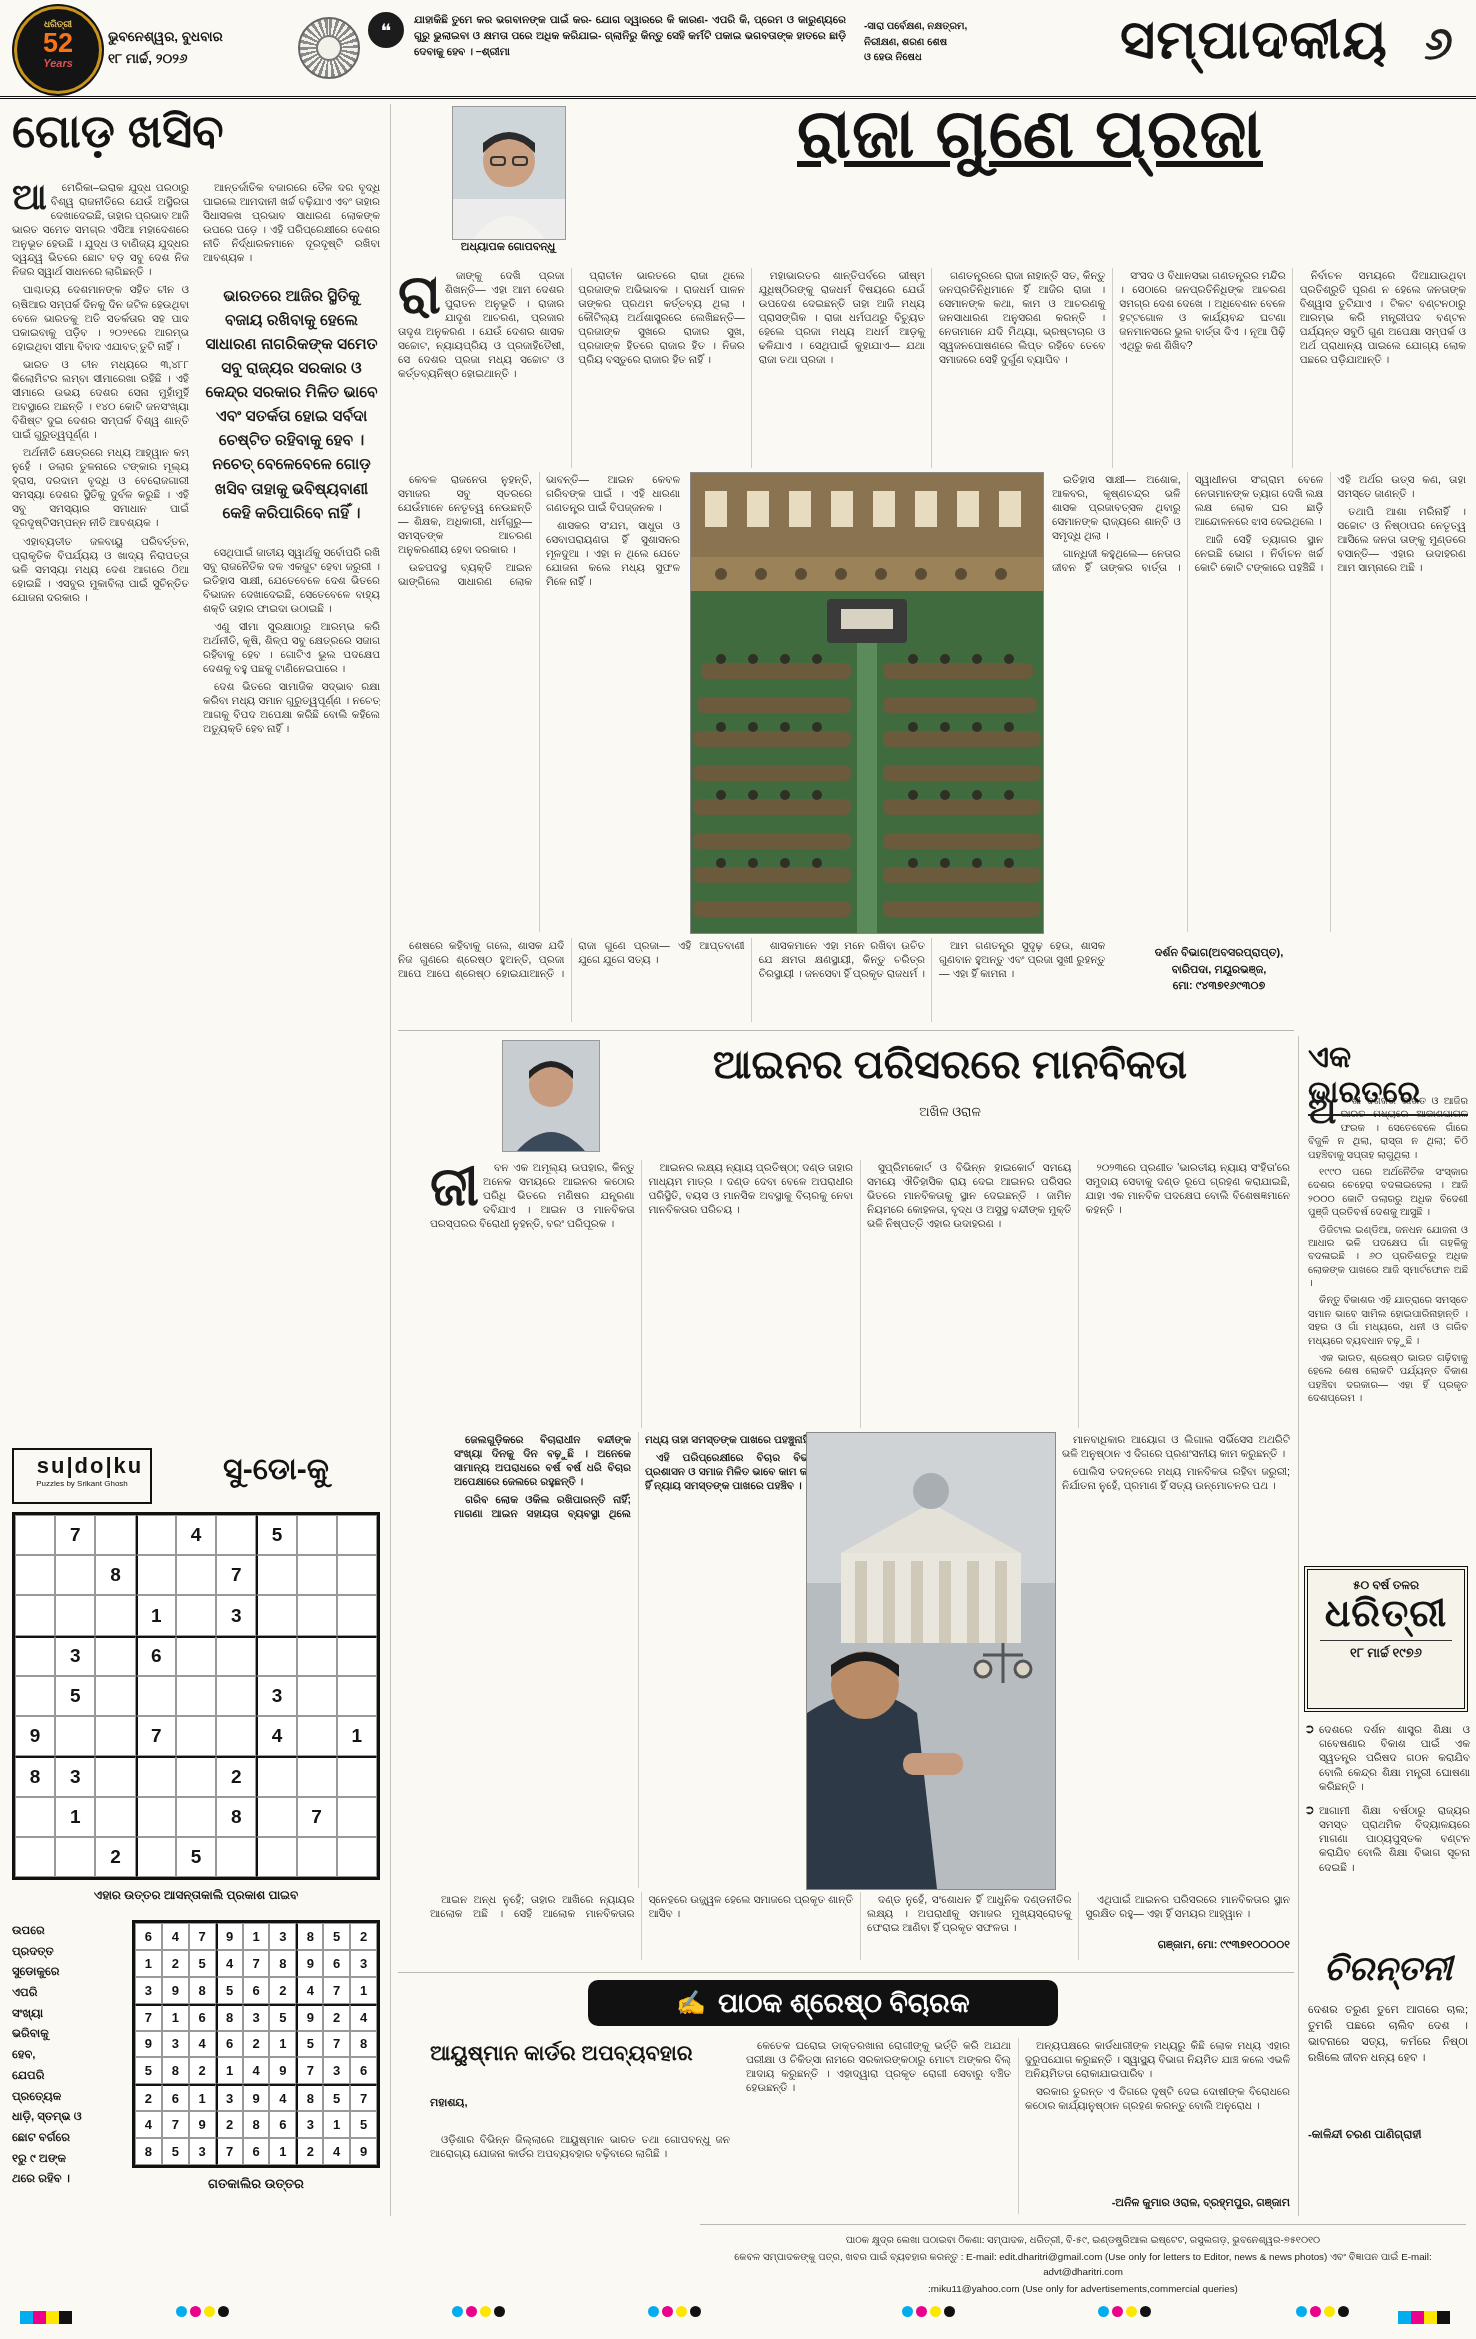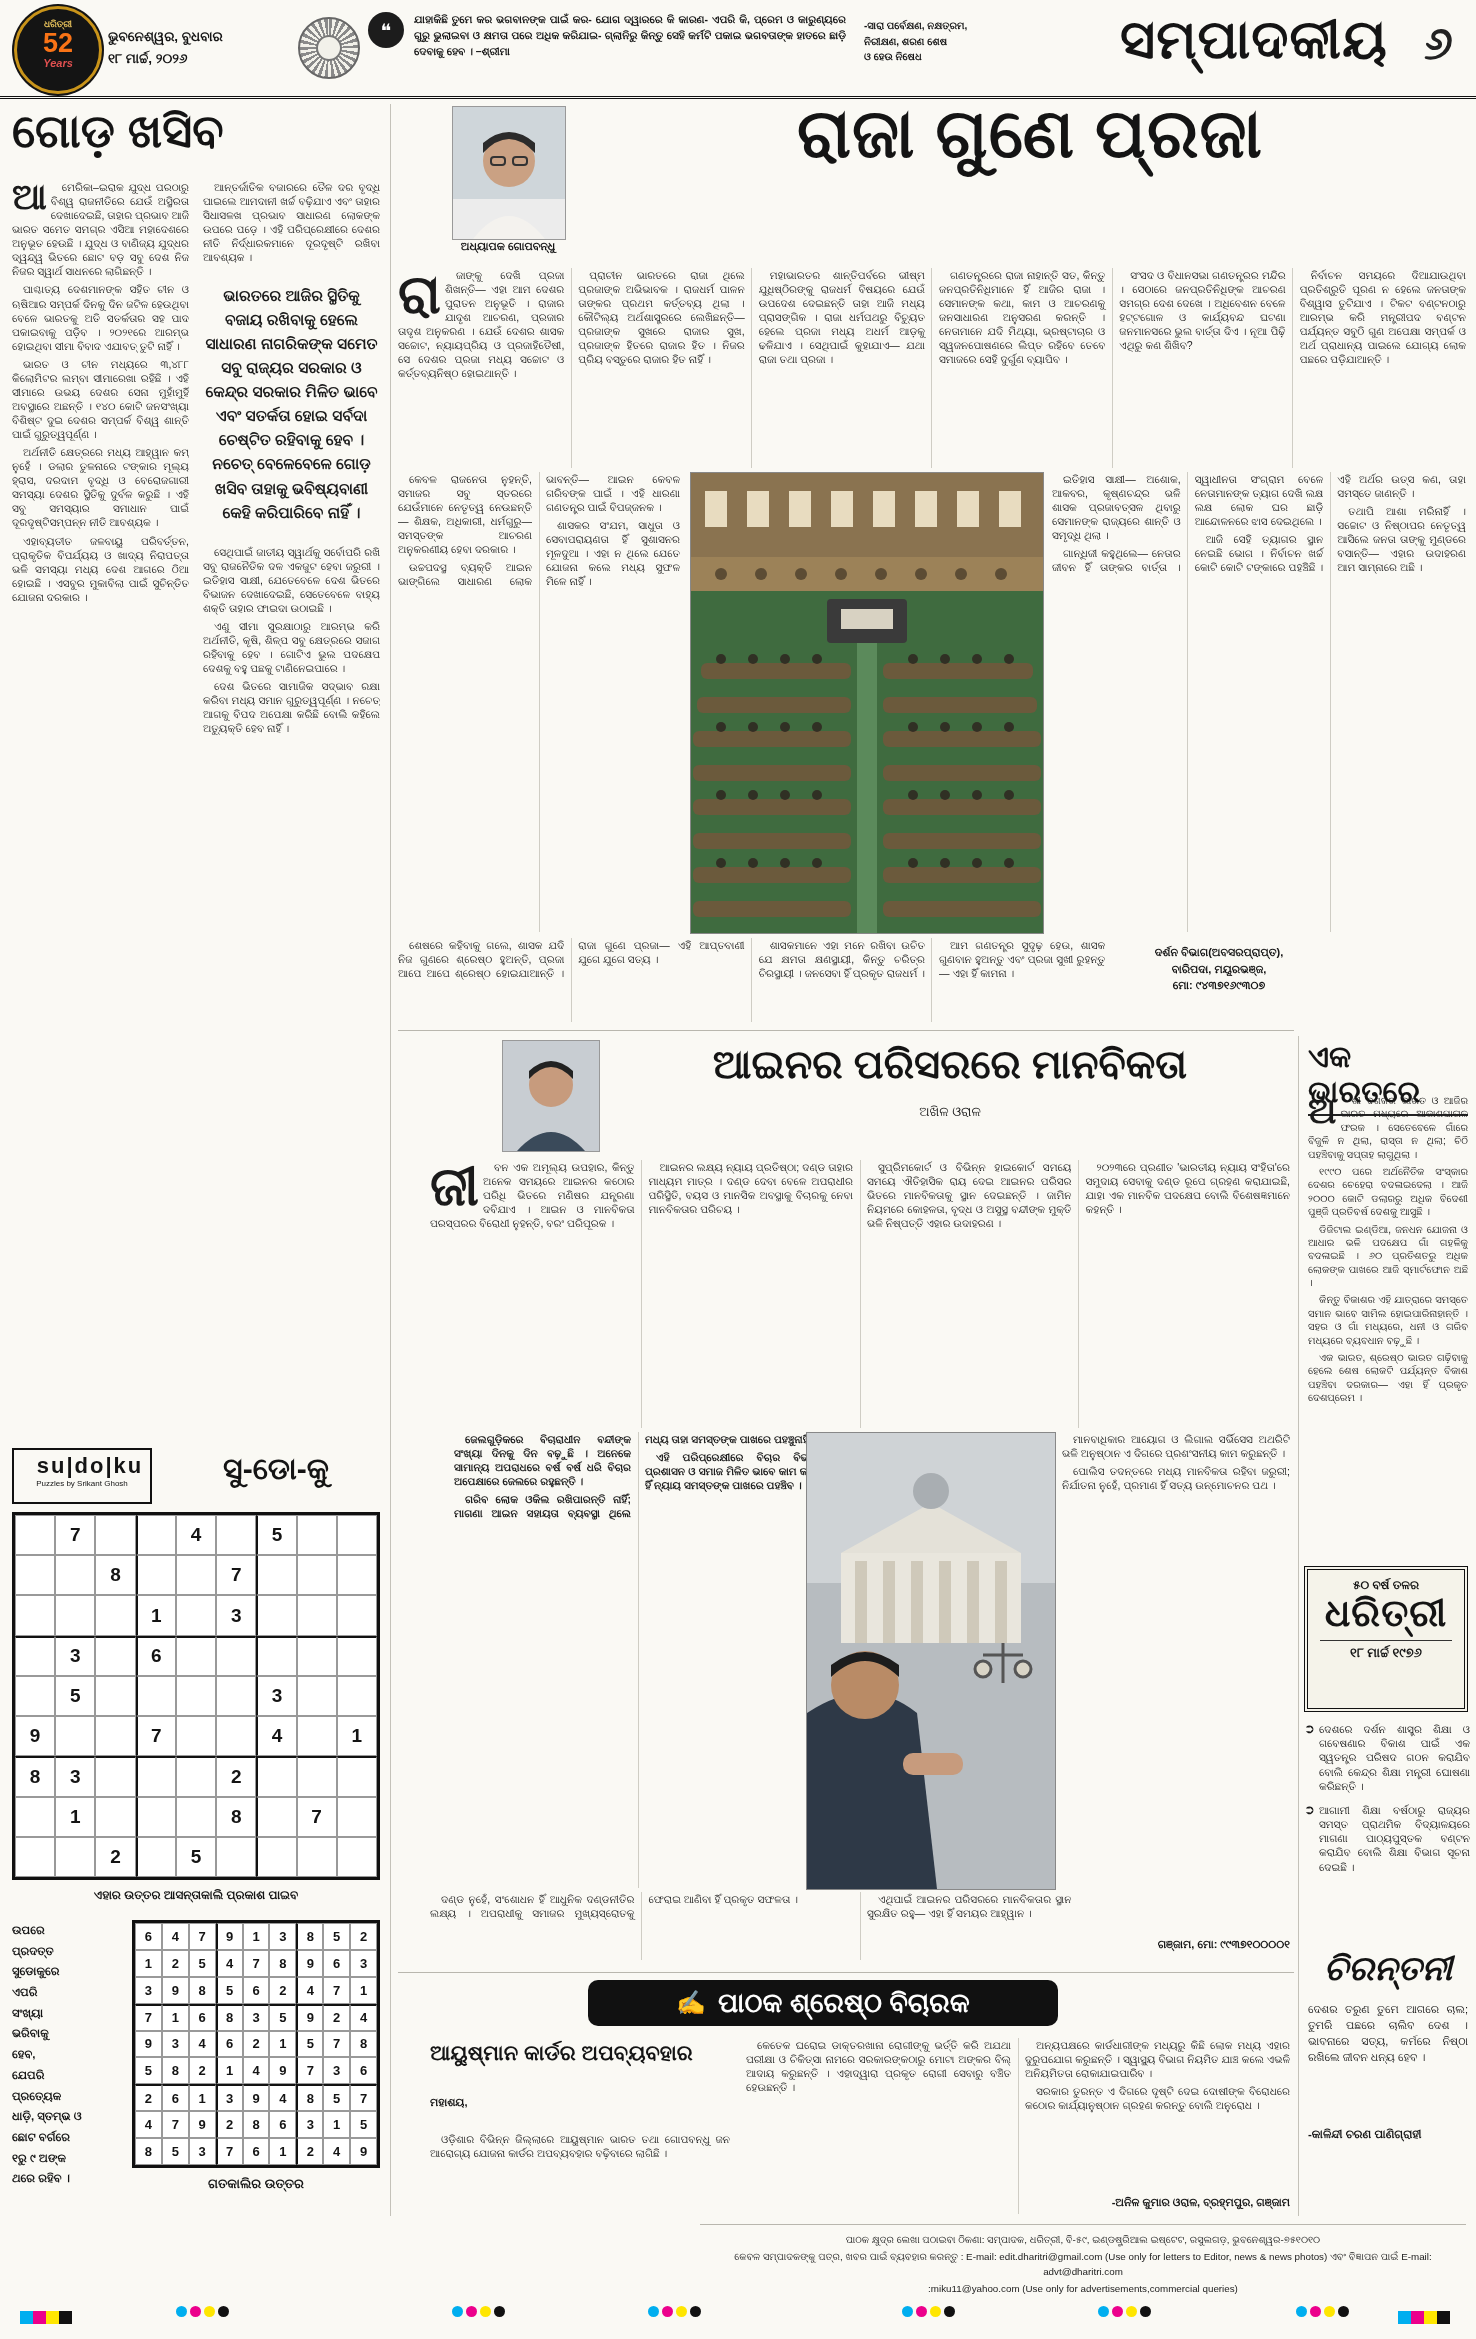--- a/index.html
+++ b/index.html
@@ -33,21 +33,21 @@
   .vrule{width:1px;background:#c4c2b9;}
   .hrule{height:1px;background:#b9b7ae;}
   
   .la-head{left:12px;top:104px;width:368px;font-size:46px;font-weight:800;}
   .la-body{left:12px;top:180px;width:368px;height:1250px;display:flex;gap:14px;}
   .la-col{flex:1;overflow:hidden;}
   .pullquote{font-size:15.5px;font-weight:800;text-align:center;line-height:1.55;padding:14px 2px;margin:6px 0;}
   
   .ma-photo{left:452px;top:106px;width:112px;height:132px;border:1px solid #999;}
   .ma-cap{left:452px;top:240px;width:112px;font-size:11px;font-weight:bold;text-align:center;}
-  .ma-head{left:590px;top:94px;width:880px;font-size:68px;font-weight:800;text-align:center;letter-spacing:1px;}
+  .ma-head{left:590px;top:94px;width:880px;font-size:68px;font-weight:800;text-align:center;letter-spacing:1px;text-decoration:underline;}
   .ma-top{left:398px;top:268px;width:1068px;height:200px;}
   .ma-left{left:398px;top:472px;width:282px;height:460px;}
   .ma-mid{left:690px;top:472px;width:352px;height:460px;border:1px solid #888;}
   .ma-right{left:1052px;top:472px;width:414px;height:460px;}
   .ma-bottom{left:398px;top:938px;width:1068px;height:84px;}
   .ma-sign{left:1124px;top:944px;width:190px;background:#faf9f4;font-size:11px;font-weight:bold;text-align:center;line-height:1.5;}
   
   .law-photo{left:502px;top:1040px;width:96px;height:110px;border:1px solid #999;}
   .law-head{left:612px;top:1042px;width:676px;font-size:40px;font-weight:800;text-align:center;}
   .law-byline{left:612px;top:1104px;width:676px;font-size:13px;font-weight:normal;text-align:center;}
@@ -326,20 +326,21 @@
       <path d="M24 244 Q58 212 92 244 L92 232 Q58 206 24 232 Z" fill="#1d1d1d"></path>
       <rect x="96" y="320" width="60" height="22" rx="10" fill="#c79b7d"></rect>
     </svg>
   </div>
 
   <div class="abs law-right bodytext">
       <p>ମାନବାଧିକାର ଆୟୋଗ ଓ ଲିଗାଲ ସର୍ଭିସେସ ଅଥରିଟି ଭଳି ଅନୁଷ୍ଠାନ ଏ ଦିଗରେ ପ୍ରଶଂସନୀୟ କାମ କରୁଛନ୍ତି ।</p>
       <p>ପୋଲିସ ତଦନ୍ତରେ ମଧ୍ୟ ମାନବିକତା ରହିବା ଜରୁରୀ; ନିର୍ଯାତନା ନୁହେଁ, ପ୍ରମାଣ ହିଁ ସତ୍ୟ ଉନ୍ମୋଚନର ପଥ ।</p>
     </div>
   <div class="abs law-bottom bodytext cols4">
+      <p>ଆଇନ ଅନ୍ଧ ନୁହେଁ; ତାହାର ଆଖିରେ ନ୍ୟାୟର ଆଲୋକ ଅଛି । ସେହି ଆଲୋକ ମାନବିକତାର ସ୍ନେହରେ ଉଜ୍ଜ୍ୱଳ ହେଲେ ସମାଜରେ ପ୍ରକୃତ ଶାନ୍ତି ଆସିବ ।</p>
       <p>ଦଣ୍ଡ ନୁହେଁ, ସଂଶୋଧନ ହିଁ ଆଧୁନିକ ଦଣ୍ଡନୀତିର ଲକ୍ଷ୍ୟ । ଅପରାଧୀକୁ ସମାଜର ମୁଖ୍ୟସ୍ରୋତକୁ ଫେରାଇ ଆଣିବା ହିଁ ପ୍ରକୃତ ସଫଳତା ।</p>
       <p>ଏଥିପାଇଁ ଆଇନର ପରିସରରେ ମାନବିକତାର ସ୍ଥାନ ସୁରକ୍ଷିତ ରହୁ— ଏହା ହିଁ ସମୟର ଆହ୍ୱାନ ।</p>
     </div>
   <div class="abs law-sign">ଗଞ୍ଜାମ, ମୋ: ୯୯୩୭୧୦୦୦୦୧</div>
 
   <div class="abs bh-head">ଏକ ଭାରତରେ</div>
   <div class="abs bh-body bodytext">
     <span class="dc">ଅ</span>
     <span><p>ଶୀ ଦଶକର ଭାରତ ଓ ଆଜିର ଭାରତ ମଧ୍ୟରେ ଆକାଶପାତାଳ ଫରକ । ସେତେବେଳେ ଗାଁରେ ବିଜୁଳି ନ ଥିଲା, ରାସ୍ତା ନ ଥିଲା; ଚିଠି ପହଞ୍ଚିବାକୁ ସପ୍ତାହ ଲାଗୁଥିଲା ।</p><p>୧୯୯୦ ପରେ ଅର୍ଥନୈତିକ ସଂସ୍କାର ଦେଶର ଚେହେରା ବଦଳାଇଦେଲା । ଆଜି ୨୦୦୦ କୋଟି ଡଲାରରୁ ଅଧିକ ବିଦେଶୀ ପୁଞ୍ଜି ପ୍ରତିବର୍ଷ ଦେଶକୁ ଆସୁଛି ।</p><p>ଡିଜିଟାଲ ଇଣ୍ଡିଆ, ଜନଧନ ଯୋଜନା ଓ ଆଧାର ଭଳି ପଦକ୍ଷେପ ଗାଁ ଗହଳିକୁ ବଦଳାଇଛି । ୬୦ ପ୍ରତିଶତରୁ ଅଧିକ ଲୋକଙ୍କ ପାଖରେ ଆଜି ସ୍ମାର୍ଟଫୋନ ଅଛି ।</p><p>କିନ୍ତୁ ବିକାଶର ଏହି ଯାତ୍ରାରେ ସମସ୍ତେ ସମାନ ଭାବେ ସାମିଲ ହୋଇପାରିନାହାନ୍ତି । ସହର ଓ ଗାଁ ମଧ୍ୟରେ, ଧନୀ ଓ ଗରିବ ମଧ୍ୟରେ ବ୍ୟବଧାନ ବଢ଼ୁଛି ।</p><p>ଏକ ଭାରତ, ଶ୍ରେଷ୍ଠ ଭାରତ ଗଢ଼ିବାକୁ ହେଲେ ଶେଷ ଲୋକଟି ପର୍ଯ୍ୟନ୍ତ ବିକାଶ ପହଞ୍ଚିବା ଦରକାର— ଏହା ହିଁ ପ୍ରକୃତ ଦେଶପ୍ରେମ ।</p></span>
   </div>

